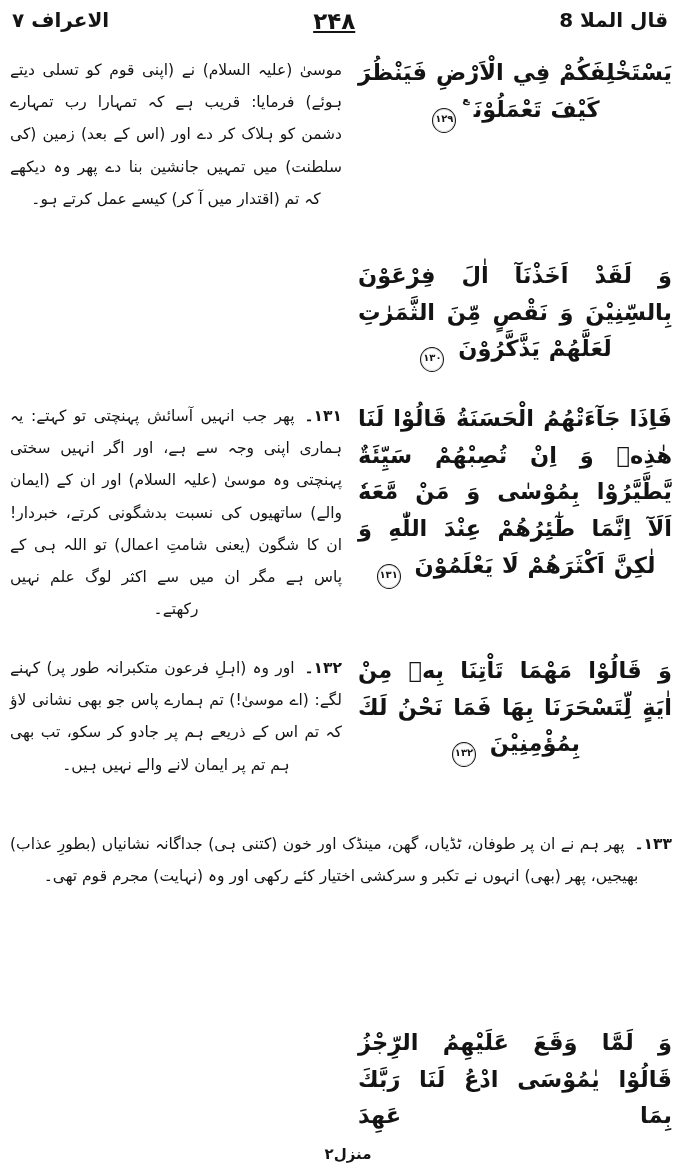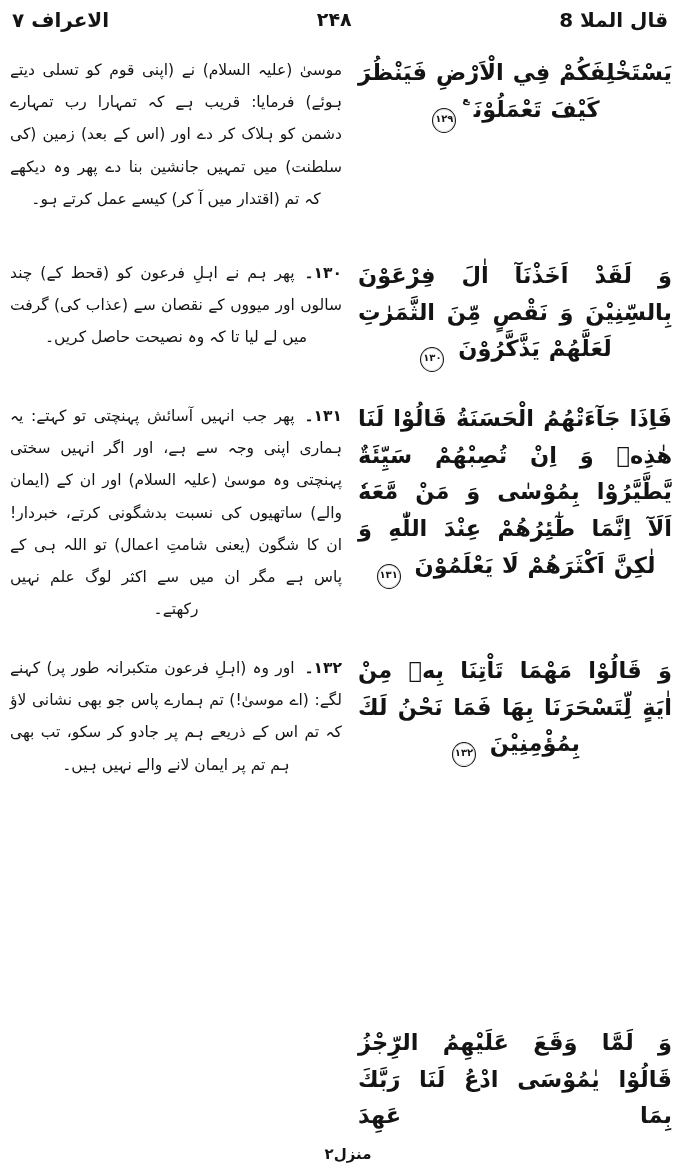--- a/index.html
+++ b/index.html
@@ -11,21 +11,21 @@
     position:relative;
     overflow:hidden;
   }
   .page { width:100%; height:100%; padding:8px 8px 0 8px; display:flex; flex-direction:column; }
 
   .header {
     display:flex; direction:rtl;
     justify-content:space-between; align-items:flex-start;
     font-weight:bold; font-size:20px; height:38px; padding:0 4px;
   }
-  .header .hdr-center { font-size:19px; letter-spacing:1px; }
+  .header .hdr-center { font-size:23px; letter-spacing:1px;text-decoration:underline; }
 
   .content { display:flex; flex-direction:column; margin-top:8px; }
 
   .verse-row { display:flex; direction:rtl; column-gap:16px; align-items:stretch; }
   .arabic-cell { width:314px; flex:none; }
   .urdu-cell   { flex:1; padding-left:2px; }
 
   .arabic {
     direction:rtl; text-align:justify; text-align-last:center;
     font-size:22.5px; font-weight:bold; line-height:1.63; word-spacing:1px;
@@ -81,23 +81,20 @@
       </div>
       <div class="urdu-cell">
         <p class="urdu"><span>موسیٰ (علیہ السلام) نے (اپنی قوم کو تسلی دیتے ہوئے) فرمایا: قریب ہے کہ تمہارا رب تمہارے دشمن کو ہلاک کر دے اور (اس کے بعد) زمین (کی سلطنت) میں تمہیں جانشین بنا دے پھر وہ دیکھے کہ تم (اقتدار میں آ کر) کیسے عمل کرتے ہو۔</span></p>
       </div>
     </div>
 
     <div class="verse-row row-2">
       <div class="arabic-cell">
         <p class="arabic"><span>وَ لَقَدْ اَخَذْنَآ اٰلَ فِرْعَوْنَ بِالسِّنِيْنَ وَ نَقْصٍ مِّنَ الثَّمَرٰتِ لَعَلَّهُمْ يَذَّكَّرُوْنَ</span> <span class="medallion">۱۳۰</span></p>
       </div>
-      <div class="urdu-cell">
-        <p class="urdu"><span class="urdu-num">۱۳۰۔</span><span>پھر ہم نے اہلِ فرعون کو (قحط کے) چند سالوں اور میووں کے نقصان سے (عذاب کی) گرفت میں لے لیا تا کہ وہ نصیحت حاصل کریں۔</span></p>
-      </div>
     </div>
 
     <div class="verse-row row-3">
       <div class="arabic-cell">
         <p class="arabic"><span>فَاِذَا جَآءَتْهُمُ الْحَسَنَةُ قَالُوْا لَنَا هٰذِهٖ وَ اِنْ تُصِبْهُمْ سَيِّئَةٌ يَّطَّيَّرُوْا بِمُوْسٰى وَ مَنْ مَّعَهٗ اَلَآ اِنَّمَا طٰٓئِرُهُمْ عِنْدَ اللّٰهِ وَ لٰكِنَّ اَكْثَرَهُمْ لَا يَعْلَمُوْنَ</span> <span class="medallion">۱۳۱</span></p>
       </div>
       <div class="urdu-cell">
         <p class="urdu"><span class="urdu-num">۱۳۱۔</span><span>پھر جب انہیں آسائش پہنچتی تو کہتے: یہ ہماری اپنی وجہ سے ہے، اور اگر انہیں سختی پہنچتی وہ موسیٰ (علیہ السلام) اور ان کے (ایمان والے) ساتھیوں کی نسبت بدشگونی کرتے، خبردار! ان کا شگون (یعنی شامتِ اعمال) تو اللہ ہی کے پاس ہے مگر ان میں سے اکثر لوگ علم نہیں رکھتے۔</span></p>
       </div>
     </div>
@@ -105,20 +102,23 @@
     <div class="verse-row row-4">
       <div class="arabic-cell">
         <p class="arabic"><span>وَ قَالُوْا مَهْمَا تَاْتِنَا بِهٖ مِنْ اٰيَةٍ لِّتَسْحَرَنَا بِهَا فَمَا نَحْنُ لَكَ بِمُؤْمِنِيْنَ</span> <span class="medallion">۱۳۲</span></p>
       </div>
       <div class="urdu-cell">
         <p class="urdu"><span class="urdu-num">۱۳۲۔</span><span>اور وہ (اہلِ فرعون متکبرانہ طور پر) کہنے لگے: (اے موسیٰ!) تم ہمارے پاس جو بھی نشانی لاؤ کہ تم اس کے ذریعے ہم پر جادو کر سکو، تب بھی ہم تم پر ایمان لانے والے نہیں ہیں۔</span></p>
       </div>
     </div>
 
     <div class="verse-row row-5">
+      <div class="urdu-cell">
+        <p class="urdu"><span class="urdu-num">۱۳۳۔</span><span>پھر ہم نے ان پر طوفان، ٹڈیاں، گھن، مینڈک اور خون (کتنی ہی) جداگانہ نشانیاں (بطورِ عذاب) بھیجیں، پھر (بھی) انہوں نے تکبر و سرکشی اختیار کئے رکھی اور وہ (نہایت) مجرم قوم تھی۔</span></p>
+      </div>
     </div>
 
     <div class="verse-row row-6">
       <div class="arabic-cell">
         <p class="arabic"><span>وَ لَمَّا وَقَعَ عَلَيْهِمُ الرِّجْزُ قَالُوْا يٰمُوْسَى ادْعُ لَنَا رَبَّكَ بِمَا عَهِدَ</span></p>
       </div>
     </div>
 
   </div>
 

